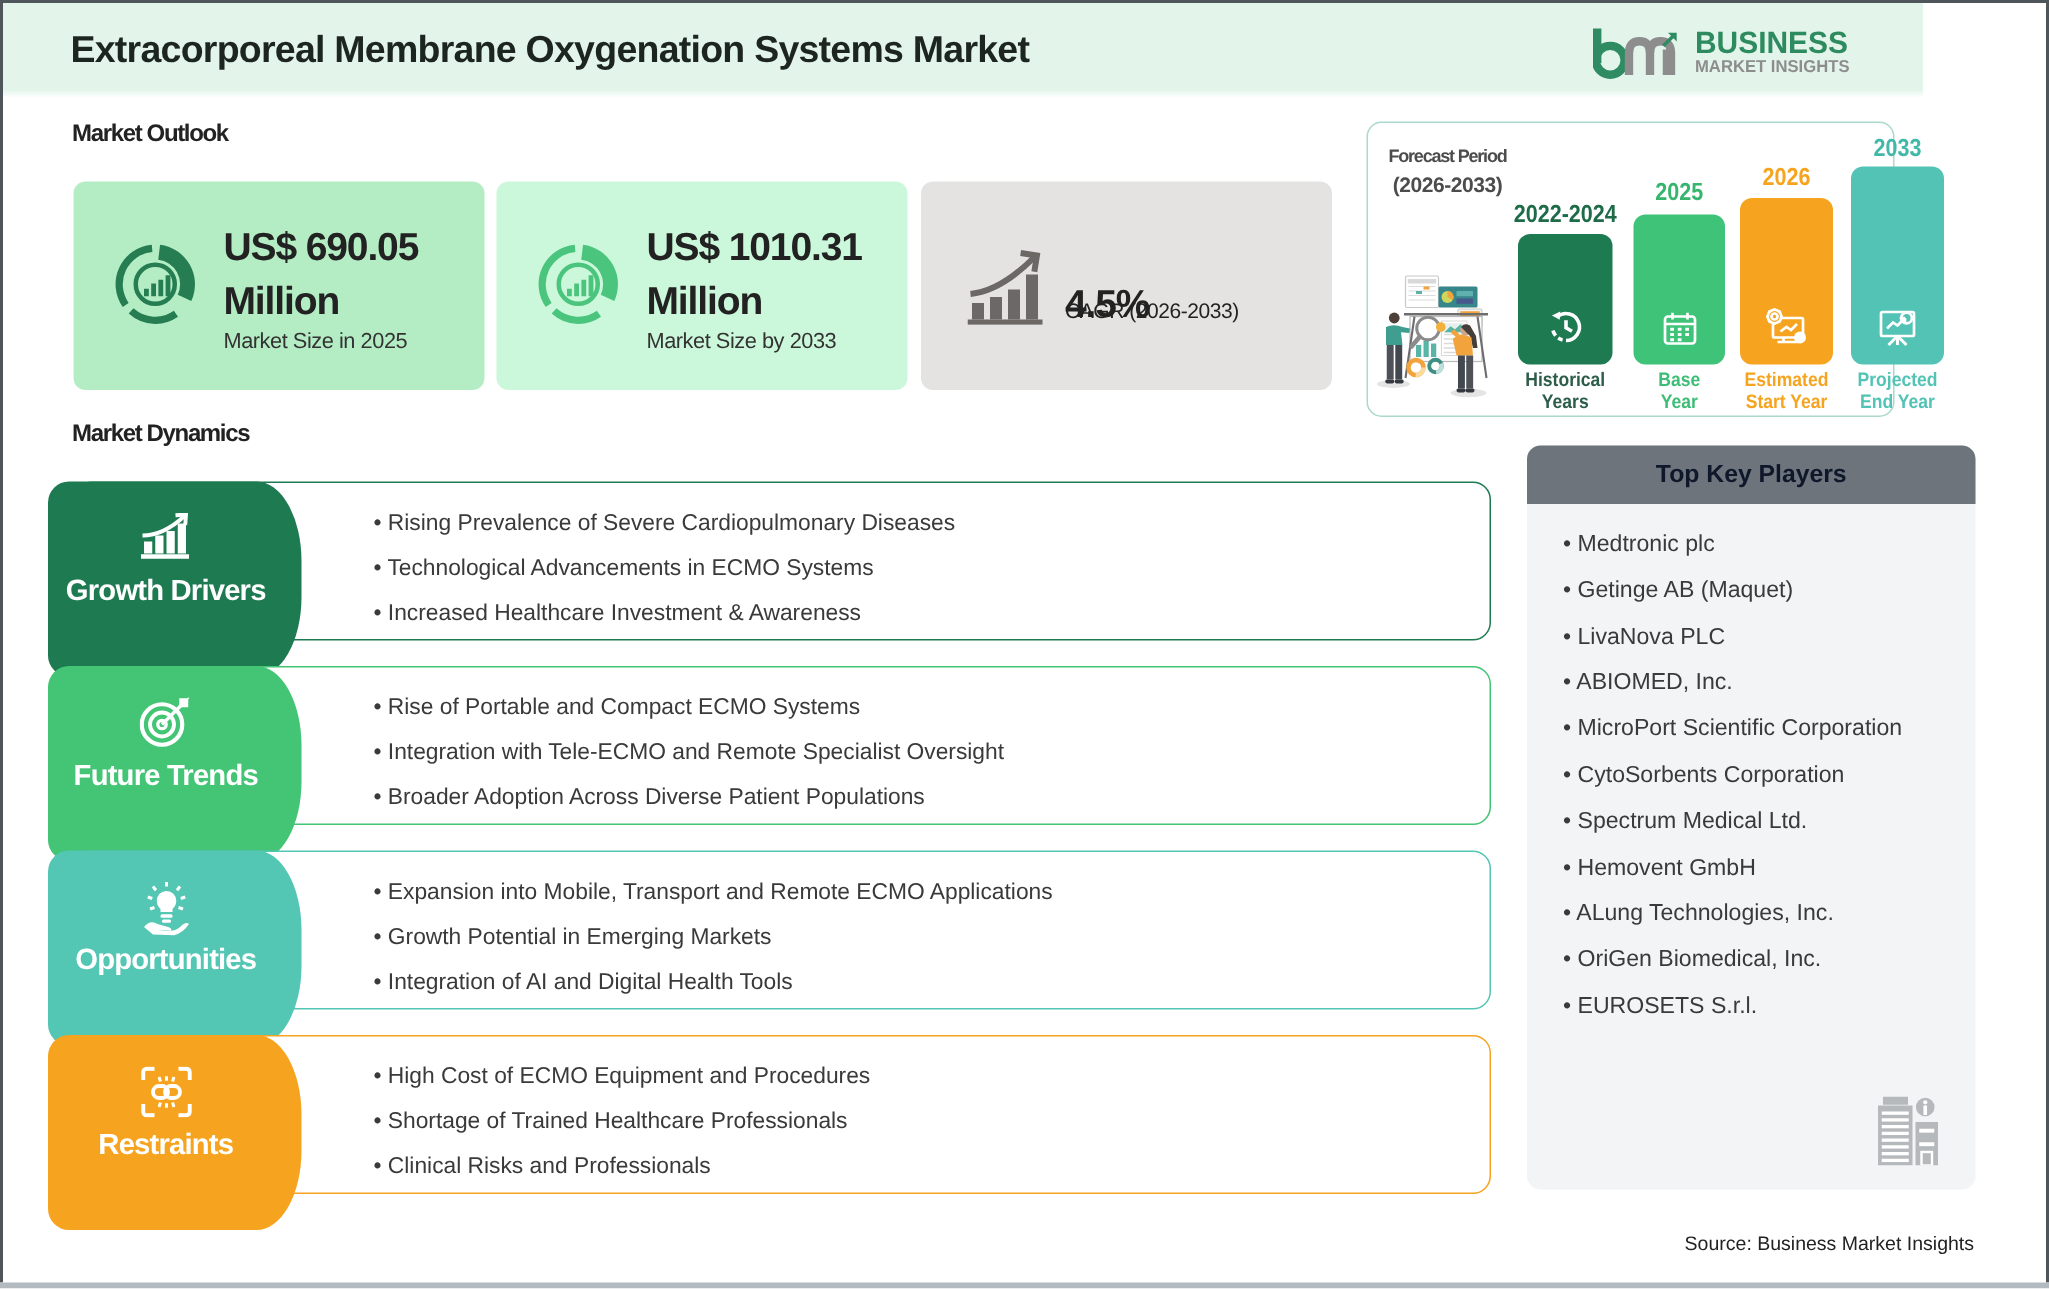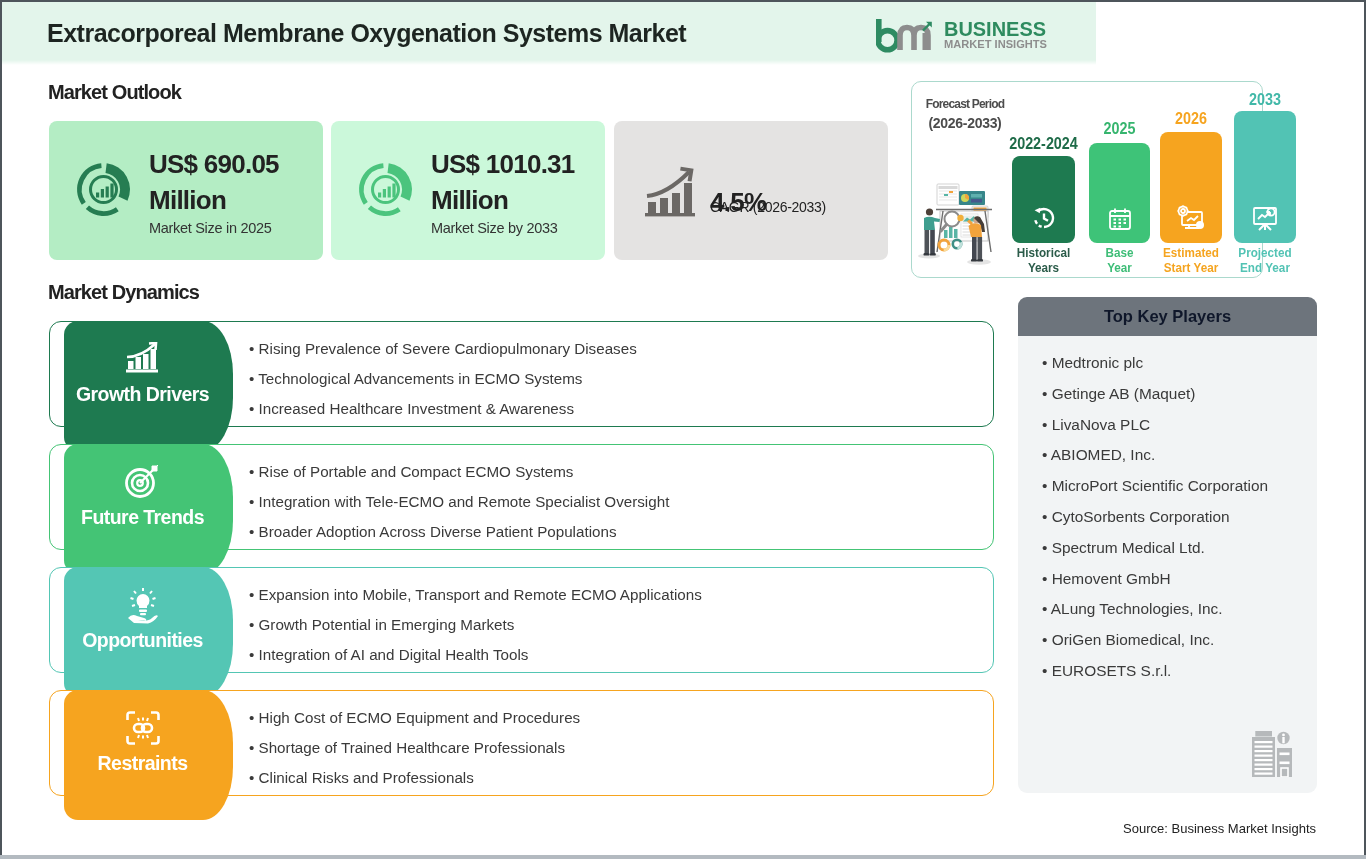--- a/index.html
+++ b/index.html
@@ -1,35 +1,35 @@
 <!DOCTYPE html>
 <html><head>
 <meta charset="utf-8">
 <style>
   * { margin:0; padding:0; box-sizing:border-box; }
   html,body { width:1366px; height:859px; overflow:hidden; }
   body { font-family:"Liberation Sans", sans-serif; background:#fff; position:relative; }
   .pageborder { position:absolute; left:0; top:0; width:1366px; height:855px;
     border-top:2px solid #4e555b; border-left:2px solid #4e555b; border-right:2px solid #4e555b; z-index:50; pointer-events:none; }
   .botstrip { position:absolute; left:0; top:855px; width:1366px; height:4px; background:#b3bac0; z-index:50; }
-  .hdr { position:absolute; left:2px; top:2px; width:1094px; height:63px; background:linear-gradient(to bottom, #e3f5eb 0px, #e3f5eb 58px, #ffffff 63px); }
+  .hdr { position:absolute; left:2px; top:2px; width:1280px; height:63px; background:linear-gradient(to bottom, #e3f5eb 0px, #e3f5eb 58px, #ffffff 63px); }
   .title { position:absolute; left:45px; top:16.5px; font-size:25px; font-weight:bold; color:#1d2521; letter-spacing:-0.5px; }
   .logo { position:absolute; right:48px; top:9px; }
-  h2.sec { position:absolute; font-size:20px; font-weight:bold; color:#222; letter-spacing:-0.9px; }
+  h2.sec { position:absolute; font-size:16px; font-weight:bold; color:#222; letter-spacing:-0.9px; }
   
   .card { position:absolute; top:121px; width:274px; height:139px; border-radius:8px; }
   .c1 { left:49px;  background:#b4edc4; }
   .c2 { left:331px; background:#cbf8da; }
   .c3 { left:614px; background:#e4e3e2; }
   .cicon { position:absolute; left:27px; top:38px; }
   .cval { position:absolute; left:100px; top:24.5px; font-size:26px; font-weight:bold; color:#222; line-height:36.5px; width:190px; letter-spacing:-0.75px; }
   .ccap { position:absolute; left:100px; font-size:14.5px; color:#333; letter-spacing:-0.3px; }
   
   .dbox { position:absolute; left:49px; width:945px; height:106px; background:#fff; border-radius:12px; border:1px solid; }
-  .dlabel { position:absolute; left:64px; width:169px; height:130px; border-radius:14px 30px 30px 14px / 14px 53px 53px 14px; }
+  .dlabel { position:absolute; left:32px; width:169px; height:130px; border-radius:14px 30px 30px 14px / 14px 53px 53px 14px; }
   .dlabel .txt { position:absolute; width:157px; top:62px; text-align:center; color:#fff; font-weight:bold; font-size:19.5px; letter-spacing:-0.55px; }
   .dlabel svg { position:absolute; left:78.5px; transform:translateX(-50%); top:21px; }
   .dul { position:absolute; left:249px; top:14px; list-style:none; }
   .dul li { font-size:15.2px; color:#3a3a3a; height:30px; line-height:30px; }
   .dul li:before { content:"• "; }
   
   .fpanel { position:absolute; left:911px; top:81px; width:352px; height:197px; background:#fff; border:1.5px solid #abd9cd; border-radius:10px; }
   .fp-title { position:absolute; left:0; top:13px; width:106px; text-align:center; font-size:12px; font-weight:bold; color:#4c4c4c; line-height:19px; letter-spacing:-0.8px; }
   .fbar { position:absolute; border-radius:8px; }
   .fyear { position:absolute; font-size:16.5px; font-weight:bold; text-align:center; white-space:nowrap; transform:scaleX(0.87); }

